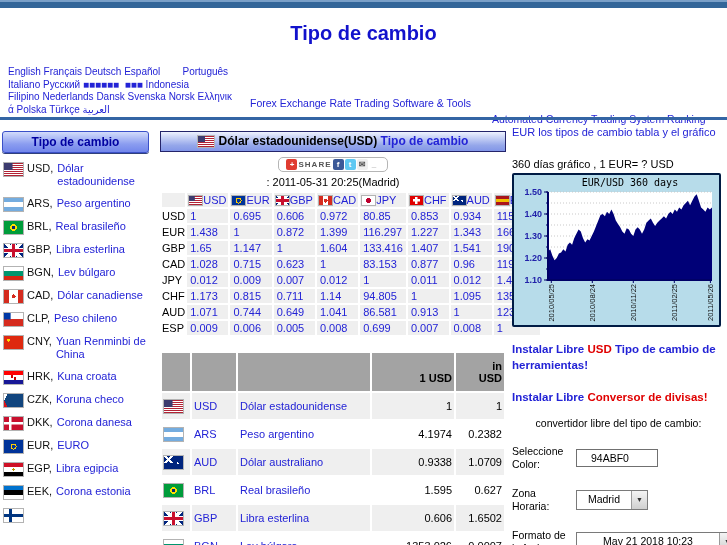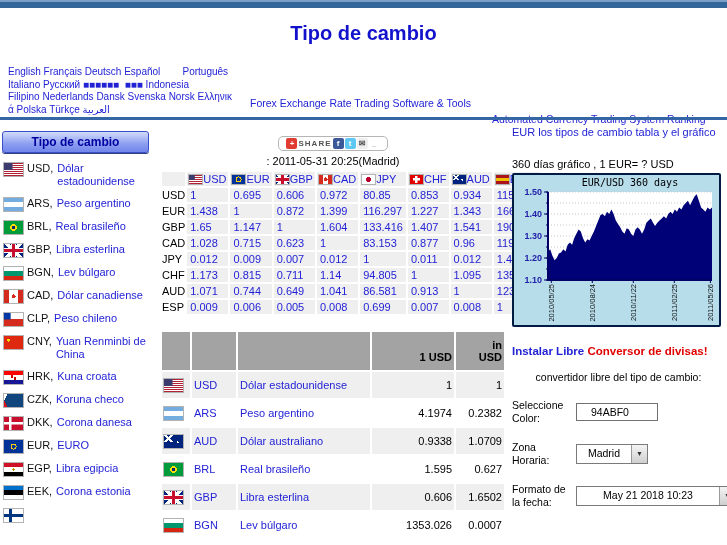--- a/index.html
+++ b/index.html
@@ -182,20 +182,23 @@
       </div>
       <div class="side-item">
         <span class="flag lg flag-fi"></span>
         <span class="side-code"></span>
         <a class="side-name link"></a>
       </div>
     </div>
 </div>
 
 <div class="main">
+  <div class="main-head">
+    <span class="flag flag-us"></span><span>Dólar estadounidense(USD) </span><span class="blue">Tipo de cambio</span>
+  </div>
   <div class="share-row">
     <span class="share-pill">
       <span class="ic ic-share"></span>
       <span class="share-label">SHARE</span>
       <span class="ic ic-fb"></span>
       <span class="ic ic-tw"></span>
       <span class="ic ic-mail"></span>
       <span class="ic ic-more"></span>
     </span>
   </div>
@@ -404,20 +407,23 @@
         <text transform="translate(81.3,109) rotate(-90)" text-anchor="end" font-size="7.5" fill="#111" font-family="Liberation Sans, sans-serif">2010/08/24</text>
         <line x1="119.3" y1="105" x2="119.3" y2="108" stroke="#000066" stroke-width="1"></line>
         <text transform="translate(122.3,109) rotate(-90)" text-anchor="end" font-size="7.5" fill="#111" font-family="Liberation Sans, sans-serif">2010/11/22</text>
         <line x1="160.3" y1="105" x2="160.3" y2="108" stroke="#000066" stroke-width="1"></line>
         <text transform="translate(163.3,109) rotate(-90)" text-anchor="end" font-size="7.5" fill="#111" font-family="Liberation Sans, sans-serif">2011/02/25</text>
         <line x1="196.4" y1="105" x2="196.4" y2="108" stroke="#000066" stroke-width="1"></line>
         <text transform="translate(199.4,109) rotate(-90)" text-anchor="end" font-size="7.5" fill="#111" font-family="Liberation Sans, sans-serif">2011/05/26</text>
         <text x="116" y="11" text-anchor="middle" font-size="10" fill="#000" font-family="DejaVu Sans Mono, monospace">EUR/USD  360 days</text>
       </svg>
   </div>
+  <div class="promo">
+    <span>Instalar Libre </span><span class="hl">USD</span><span> Tipo de cambio de herramientas!</span>
+  </div>
   <div class="promo second">
     <span>Instalar Libre </span><span class="hl">Conversor de divisas!</span>
   </div>
   <div class="conv-head">convertidor libre del tipo de cambio:</div>
   <div class="conv-row">
     <div class="conv-label">Seleccione Color:</div>
     <input class="color-input" value="94ABF0" style="">
   </div>
   <div class="conv-row">
     <div class="conv-label">Zona Horaria:</div>

